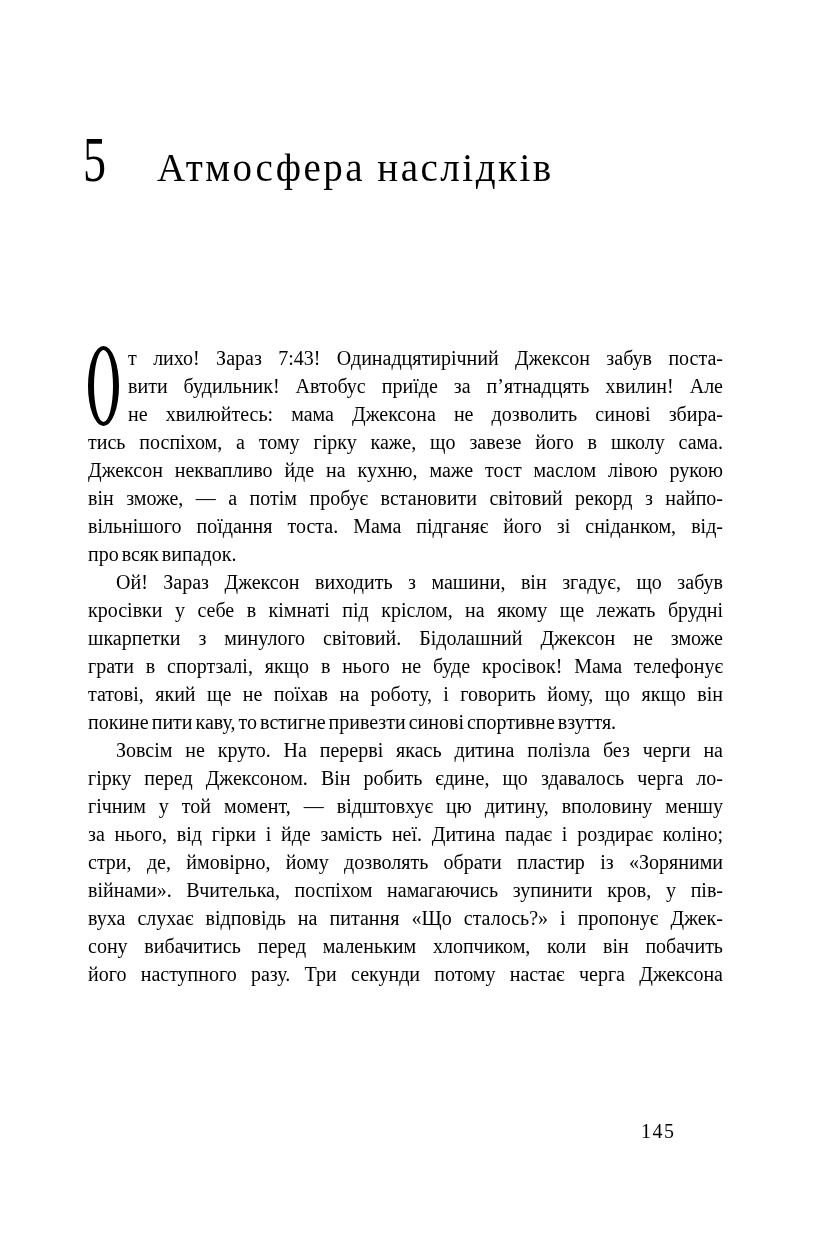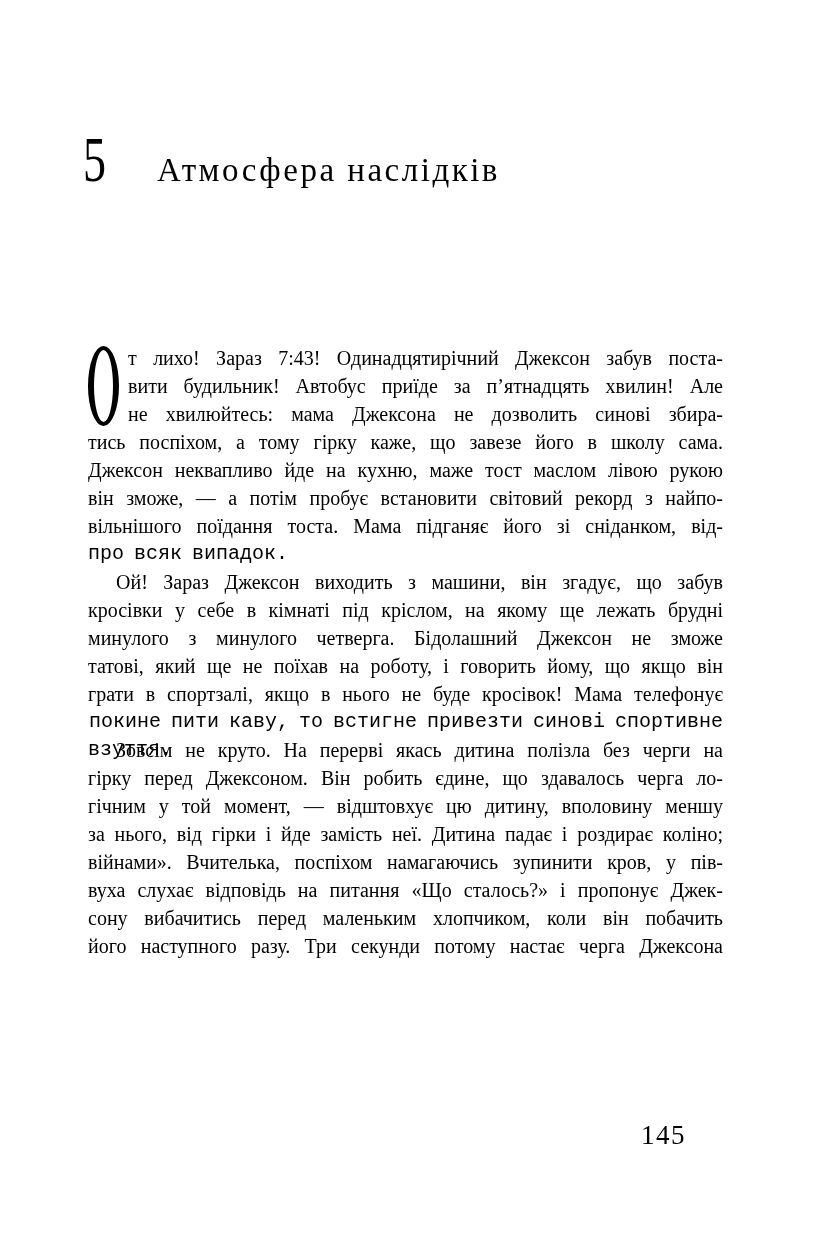--- a/index.html
+++ b/index.html
@@ -28,21 +28,21 @@
   .chapter-number {
     font-size: 64px;
     line-height: 64px;
     font-weight: 400;
     display: inline-block;
     transform: scaleX(0.72);
     transform-origin: left bottom;
     letter-spacing: 0;
   }
   .chapter-title {
-    font-size: 33px;
+    font-size: 39px;
     line-height: 40px;
     font-weight: 400;
     letter-spacing: 2.5px;
     margin-left: 42px;
     white-space: nowrap;
   }
 
   
   .body-text {
     position: absolute;
@@ -56,23 +56,22 @@
   .paragraph { margin: 0; }
   .line {
     text-align: justify;
     text-align-last: justify;
     white-space: normal;
     height: 28px;
     overflow: visible;
   }
   .line.first { text-indent: 28px; }
   .line.line-end {
-    text-align: right;
+    text-align: center;
     text-align-last: left;
-    font-family: Liberation Mono, monospace;
   }
 
   
   .dropcap {
     float: left;
     width: 31px;
     height: 80px;
     margin: 2px 9px 1px 0;
     border: solid #000000;
     border-width: 4px 6px;
@@ -86,21 +85,21 @@
     font-size: 2px;
     color: transparent;
     overflow: hidden;
   }
 
   
   .page-number {
     position: absolute;
     left: 641px;
     top: 1120px;
-    font-size: 27px;
+    font-size: 20px;
     letter-spacing: 1.5px;
   }
 </style>
 </head>
 <body>
 
 <div class="page">
 
   <div class="chapter-header">
     <span class="chapter-number">5</span>
@@ -118,30 +117,31 @@
         <div class="line">не хвилюйтесь: мама Джексона не дозволить синові збира-</div>
         <div class="line">тись поспіхом, а тому гірку каже, що завезе його в школу сама.</div>
         <div class="line">Джексон неквапливо йде на кухню, маже тост маслом лівою рукою</div>
         <div class="line">він зможе, — а потім пробує встановити світовий рекорд з найпо-</div>
         <div class="line">вільнішого поїдання тоста. Мама підганяє його зі сніданком, від-</div>
         <div class="line line-end">про всяк випадок.</div>
       </div>
       <div class="paragraph">
         <div class="line first">Ой! Зараз Джексон виходить з машини, він згадує, що забув</div>
         <div class="line">кросівки у себе в кімнаті під кріслом, на якому ще лежать брудні</div>
-        <div class="line">минулого з минулого четверга. Бідолашний Джексон не зможе</div>
+        <div class="line">шкарпетки з минулого світовий. Бідолашний Джексон не зможе</div>
+        <div class="line">грати в спортзалі, якщо в нього не буде кросівок! Мама телефонує</div>
         <div class="line">татові, який ще не поїхав на роботу, і говорить йому, що якщо він</div>
-        <div class="line">грати в спортзалі, якщо в нього не буде кросівок! Мама телефонує</div>
         <div class="line line-end">покине пити каву, то встигне привезти синові спортивне взуття.</div>
       </div>
       <div class="paragraph">
         <div class="line first">Зовсім не круто. На перерві якась дитина полізла без черги на</div>
         <div class="line">гірку перед Джексоном. Він робить єдине, що здавалось черга ло-</div>
         <div class="line">гічним у той момент, — відштовхує цю дитину, вполовину меншу</div>
         <div class="line">за нього, від гірки і йде замість неї. Дитина падає і роздирає коліно;</div>
+        <div class="line">стри, де, ймовірно, йому дозволять обрати пластир із «Зоряними</div>
         <div class="line">війнами». Вчителька, поспіхом намагаючись зупинити кров, у пів-</div>
         <div class="line">вуха слухає відповідь на питання «Що сталось?» і пропонує Джек-</div>
         <div class="line">сону вибачитись перед маленьким хлопчиком, коли він побачить</div>
         <div class="line">його наступного разу. Три секунди потому настає черга Джексона</div>
       </div>
     </div>
 
   <div class="page-number">145</div>
 
 </div>

